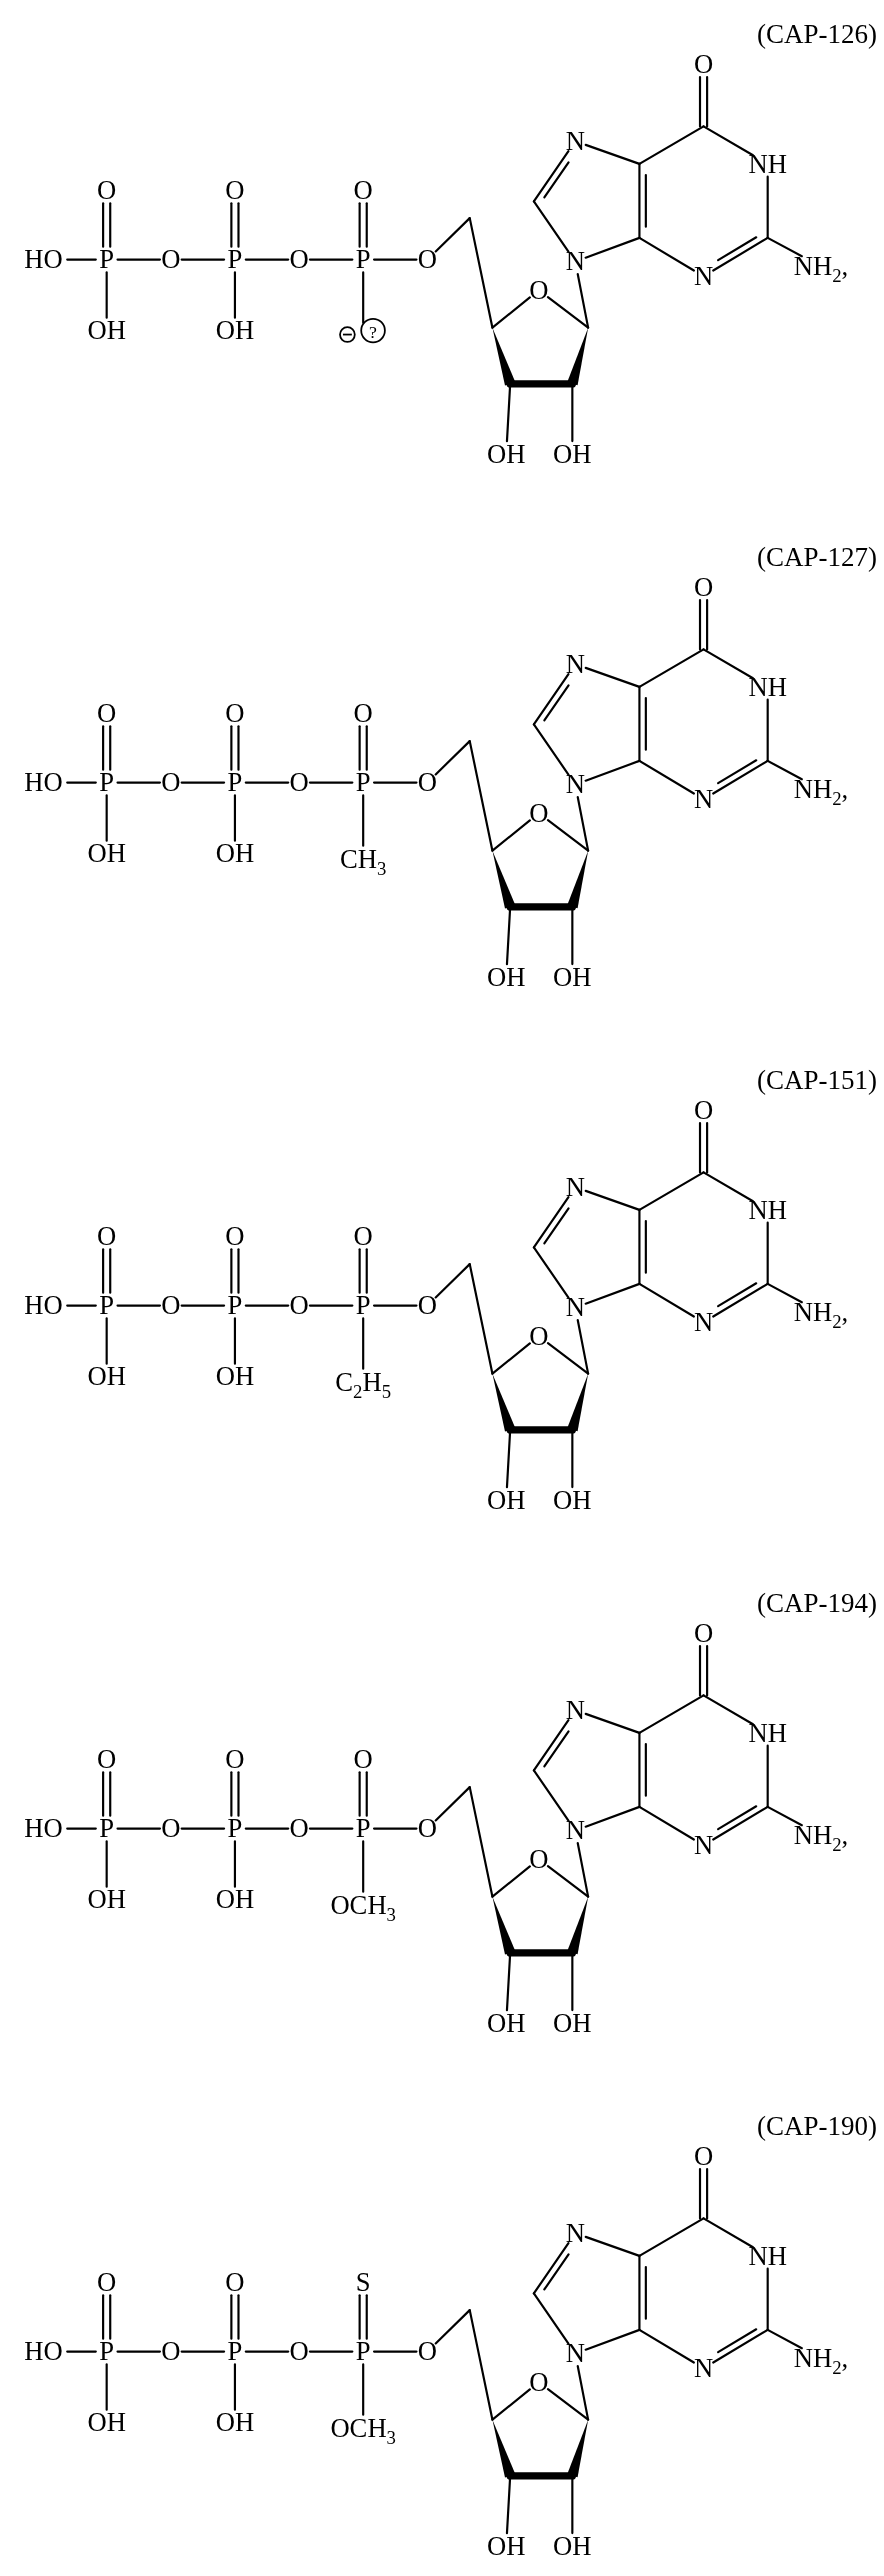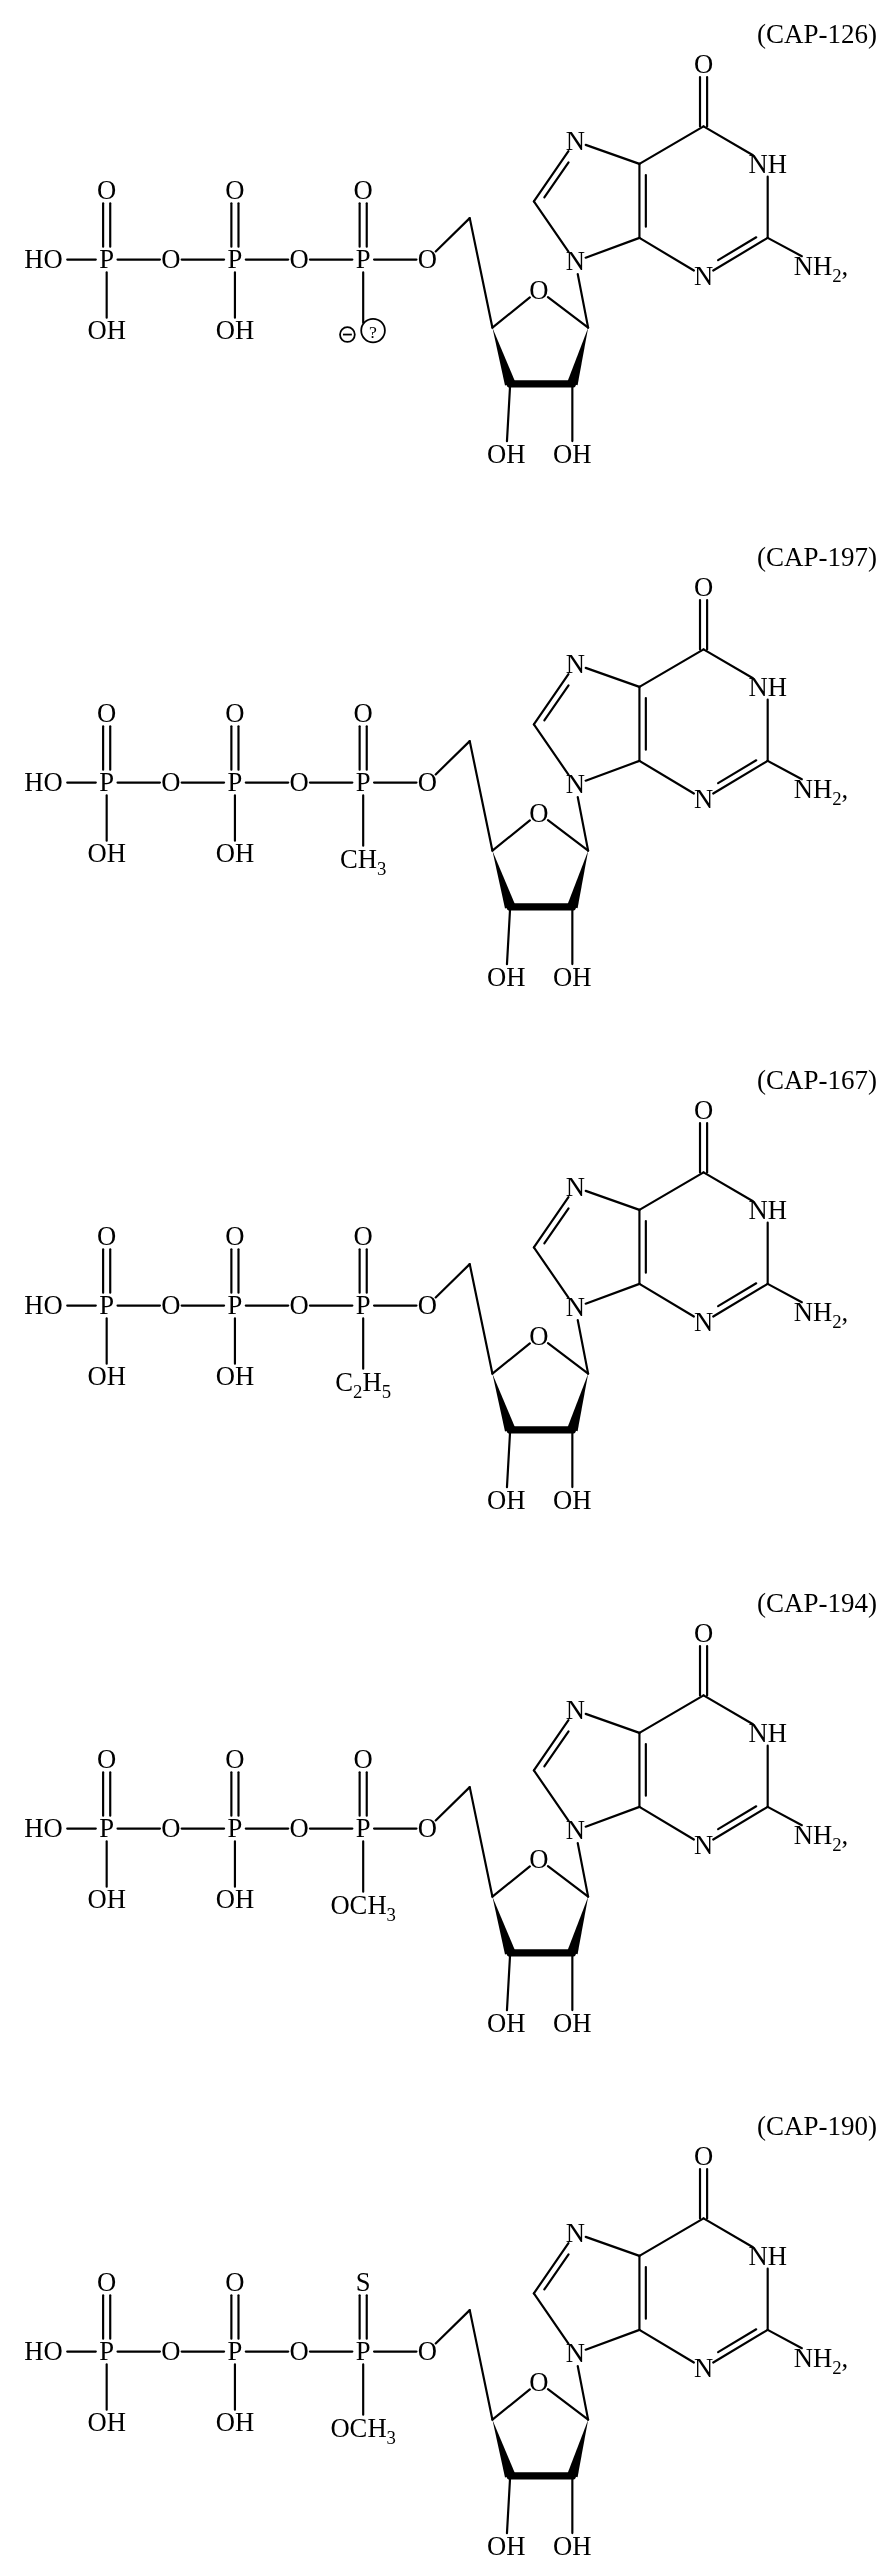--- a/index.html
+++ b/index.html
@@ -107,21 +107,21 @@
         <g>
           <circle cx="344" cy="331" r="7.5" fill="none" stroke="#000000" stroke-width="1.8"></circle>
           <line x1="339.5" y1="331" x2="348.5" y2="331" stroke="#000000" stroke-width="1.8"></line>
           <circle cx="370" cy="327" r="12" fill="none" stroke="#000000" stroke-width="1.8"></circle>
           <text x="370" y="334" text-anchor="middle" font-size="18" font-family="&quot;Liberation Serif&quot;,&quot;DejaVu Serif&quot;,serif" fill="#000000">?</text>
         </g>
       </svg>
   </figure>
 
   <figure class="structure">
-    <figcaption class="cap-label">(CAP-197)</figcaption>
+    <figcaption class="cap-label">(CAP-127)</figcaption>
     <svg class="mol" viewBox="0 0 897 522">
         <line x1="60" y1="255" x2="89" y2="255" stroke="#000000" stroke-width="2.2" stroke-linecap="round"></line>
         <line x1="111" y1="255" x2="154" y2="255" stroke="#000000" stroke-width="2.2" stroke-linecap="round"></line>
         <line x1="176" y1="255" x2="219" y2="255" stroke="#000000" stroke-width="2.2" stroke-linecap="round"></line>
         <line x1="241" y1="255" x2="284" y2="255" stroke="#000000" stroke-width="2.2" stroke-linecap="round"></line>
         <line x1="306" y1="255" x2="349" y2="255" stroke="#000000" stroke-width="2.2" stroke-linecap="round"></line>
         <line x1="371" y1="255" x2="414" y2="255" stroke="#000000" stroke-width="2.2" stroke-linecap="round"></line>
         <line x1="103.6" y1="242" x2="103.6" y2="198" stroke="#000000" stroke-width="2.2" stroke-linecap="round"></line>
         <line x1="96.4" y1="242" x2="96.4" y2="198" stroke="#000000" stroke-width="2.2" stroke-linecap="round"></line>
         <line x1="233.6" y1="242" x2="233.6" y2="198" stroke="#000000" stroke-width="2.2" stroke-linecap="round"></line>
@@ -176,21 +176,21 @@
         <text x="575" y="266" text-anchor="middle" font-size="27" font-family="&quot;Liberation Serif&quot;,&quot;DejaVu Serif&quot;,serif" fill="#000000"><tspan>N</tspan></text>
         <text x="575" y="144" text-anchor="middle" font-size="27" font-family="&quot;Liberation Serif&quot;,&quot;DejaVu Serif&quot;,serif" fill="#000000"><tspan>N</tspan></text>
         <text x="705" y="66" text-anchor="middle" font-size="27" font-family="&quot;Liberation Serif&quot;,&quot;DejaVu Serif&quot;,serif" fill="#000000"><tspan>O</tspan></text>
         <text x="770" y="167" text-anchor="middle" font-size="27" font-family="&quot;Liberation Serif&quot;,&quot;DejaVu Serif&quot;,serif" fill="#000000"><tspan>NH</tspan></text>
         <text x="705" y="281" text-anchor="middle" font-size="27" font-family="&quot;Liberation Serif&quot;,&quot;DejaVu Serif&quot;,serif" fill="#000000"><tspan>N</tspan></text>
         <text x="824" y="271" text-anchor="middle" font-size="27" font-family="&quot;Liberation Serif&quot;,&quot;DejaVu Serif&quot;,serif" fill="#000000"><tspan>NH</tspan><tspan font-size="19" dy="7">2</tspan><tspan dy="-7">,</tspan></text>
       </svg>
   </figure>
 
   <figure class="structure">
-    <figcaption class="cap-label">(CAP-167)</figcaption>
+    <figcaption class="cap-label">(CAP-151)</figcaption>
     <svg class="mol" viewBox="0 0 897 522">
         <line x1="60" y1="255" x2="89" y2="255" stroke="#000000" stroke-width="2.2" stroke-linecap="round"></line>
         <line x1="111" y1="255" x2="154" y2="255" stroke="#000000" stroke-width="2.2" stroke-linecap="round"></line>
         <line x1="176" y1="255" x2="219" y2="255" stroke="#000000" stroke-width="2.2" stroke-linecap="round"></line>
         <line x1="241" y1="255" x2="284" y2="255" stroke="#000000" stroke-width="2.2" stroke-linecap="round"></line>
         <line x1="306" y1="255" x2="349" y2="255" stroke="#000000" stroke-width="2.2" stroke-linecap="round"></line>
         <line x1="371" y1="255" x2="414" y2="255" stroke="#000000" stroke-width="2.2" stroke-linecap="round"></line>
         <line x1="103.6" y1="242" x2="103.6" y2="198" stroke="#000000" stroke-width="2.2" stroke-linecap="round"></line>
         <line x1="96.4" y1="242" x2="96.4" y2="198" stroke="#000000" stroke-width="2.2" stroke-linecap="round"></line>
         <line x1="233.6" y1="242" x2="233.6" y2="198" stroke="#000000" stroke-width="2.2" stroke-linecap="round"></line>

